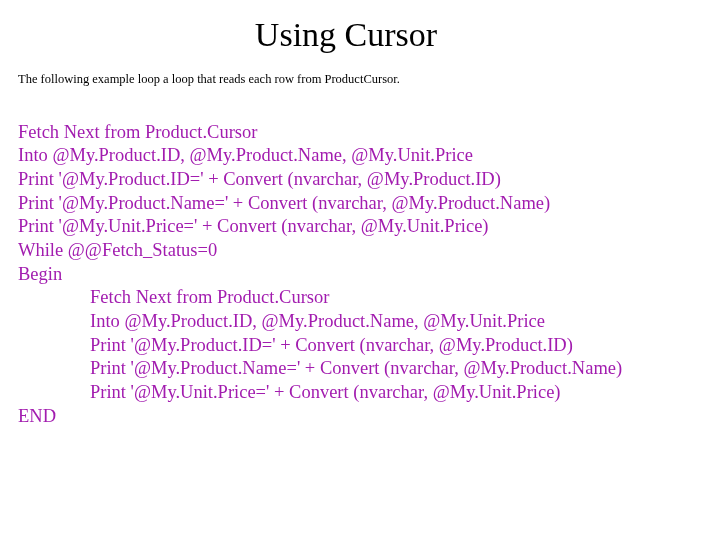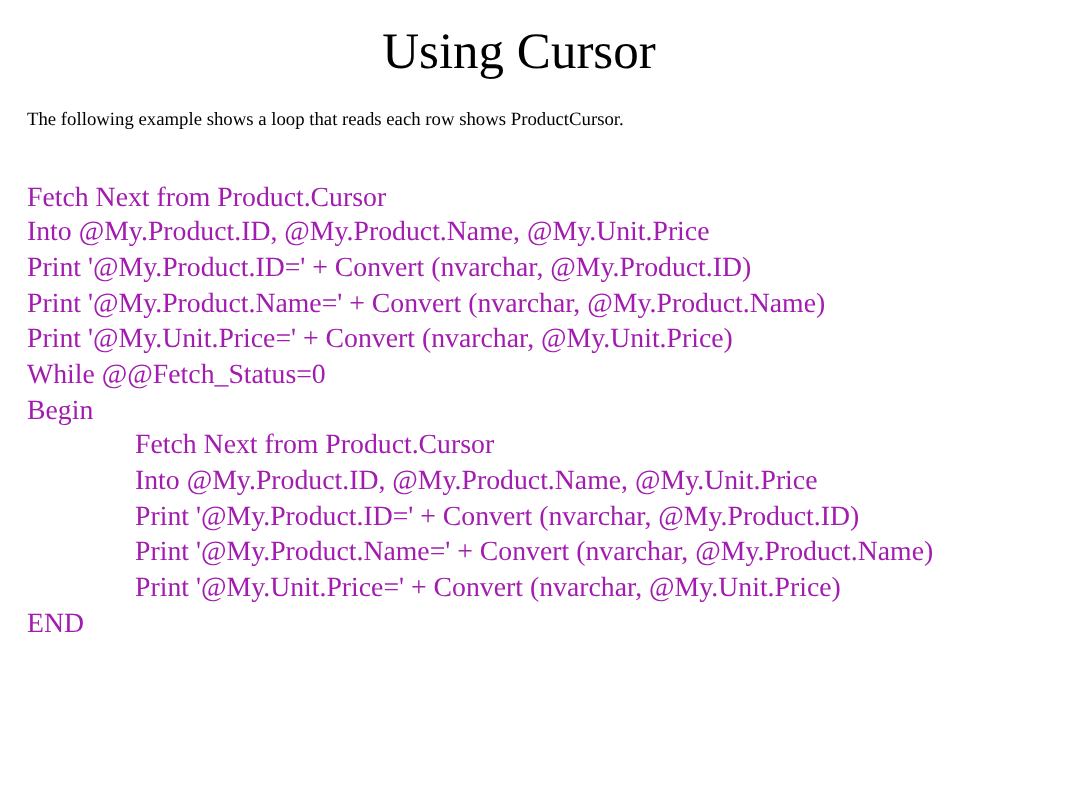--- a/index.html
+++ b/index.html
@@ -39,21 +39,21 @@
     width: 72px;
   }
 </style>
 </head>
 <body>
 
 <div class="slide">
 
   <div class="title">Using Cursor</div>
 
-  <div class="intro">The following example shows a loop that reads each row shows ProductCursor.</div>
+  <div class="intro">The following example loop a loop that reads each row from ProductCursor.</div>
 
   <div class="code">
 <span>Fetch Next from Product.Cursor</span>
 <span>Into @My.Product.ID, @My.Product.Name, @My.Unit.Price</span>
 <span>Print '@My.Product.ID=' + Convert (nvarchar, @My.Product.ID)</span>
 <span>Print '@My.Product.Name=' + Convert (nvarchar, @My.Product.Name)</span>
 <span>Print '@My.Unit.Price=' + Convert (nvarchar, @My.Unit.Price)</span>
 <span>While @@Fetch_Status=0</span>
 <span>Begin</span>
 <span class="indent"></span><span>Fetch Next from Product.Cursor</span>

